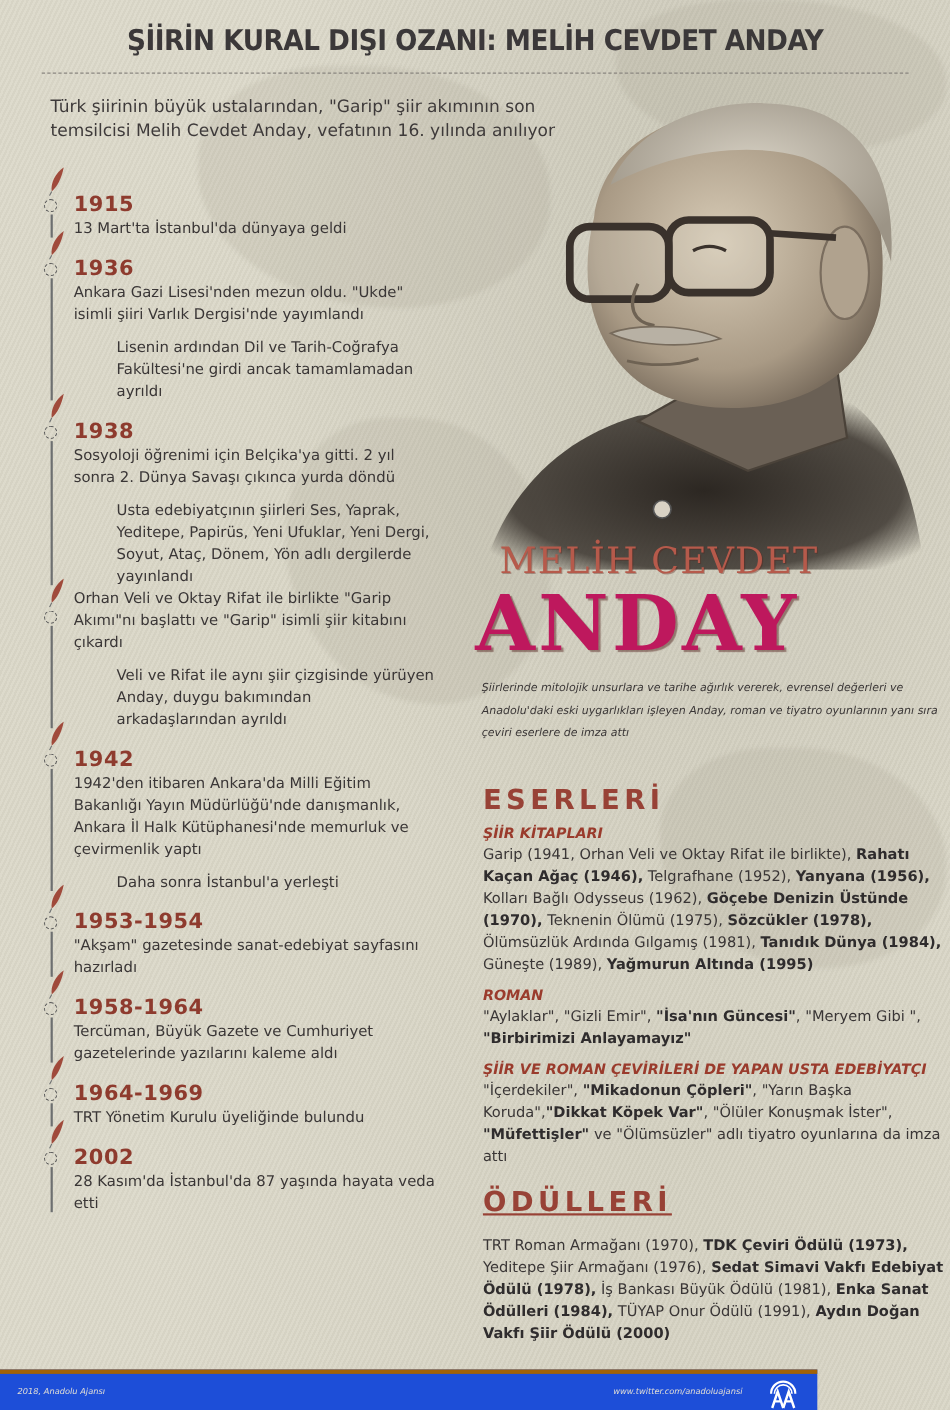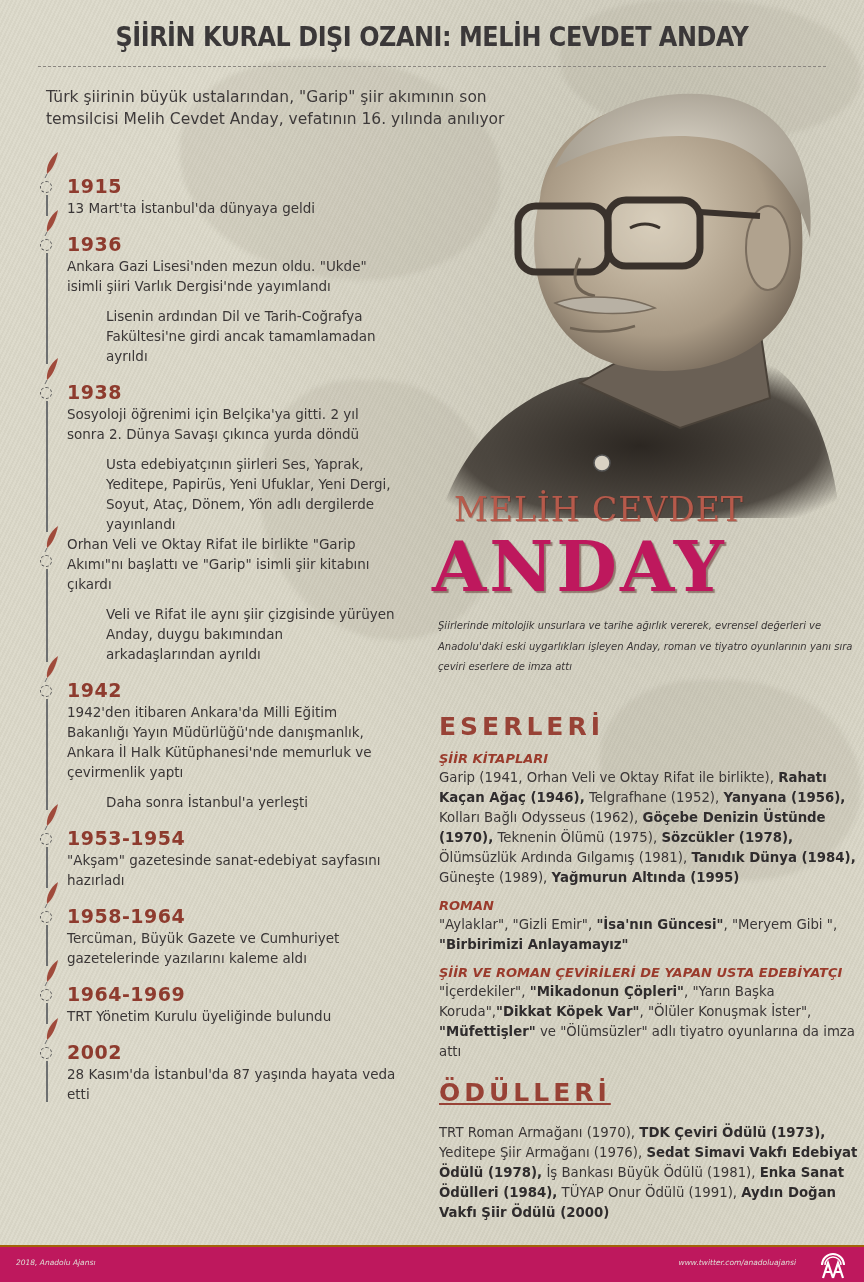--- a/index.html
+++ b/index.html
@@ -69,22 +69,22 @@
       position: absolute; font-family: "DejaVu Sans", sans-serif; font-weight: bold;
       font-size: 25px; color: #984236; letter-spacing: 4px;
     }
     .sub-h {
       font-style: italic; font-weight: bold; font-size: 13px; color: #9a3b2c; line-height: 18px;
     }
     .works { position: absolute; left: 439px; width: 420px; font-size: 13.3px; line-height: 20px; color: #3a3636; }
     .works b { color: #2f2c2d; }
 
     .footer {
-      position: absolute; left: 0; top: 1245px; width: 864px; height: 37px;
-      background: #be185d; border-top: 2px solid #a16207;
+      position: absolute; left: 0; top: 1245px; width: 743px; height: 37px;
+      background: #1d4ed8; border-top: 4px solid #a16207;
     }
     .footer-left { position: absolute; left: 16px; top: 11px; font-style: italic; font-size: 7.5px; color: #e0ddd6; }
     .footer-right { position: absolute; right: 68px; top: 11px; font-style: italic; font-size: 7.5px; color: #e0ddd6; }
     .aa-logo { position: absolute; right: 16px; top: 3px; width: 30px; height: 30px; }
   </style>
 </head>
 <body>
 
 <div class="map-blob" style="left:180px;top:60px;width:320px;height:220px;"></div>
 <div class="map-blob" style="left:560px;top:0px;width:300px;height:140px;"></div>

